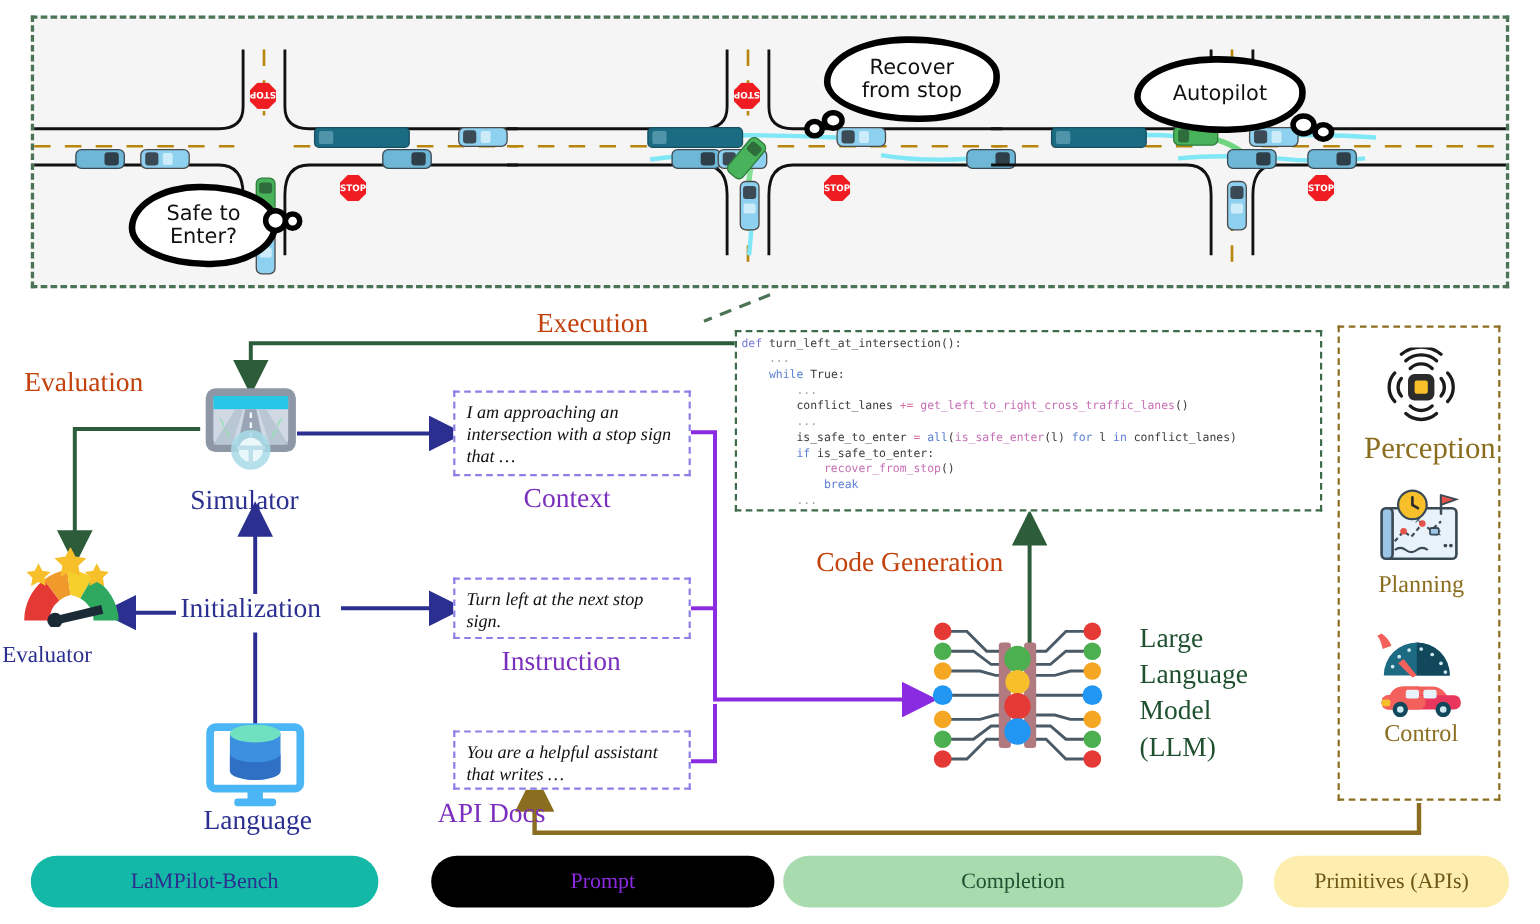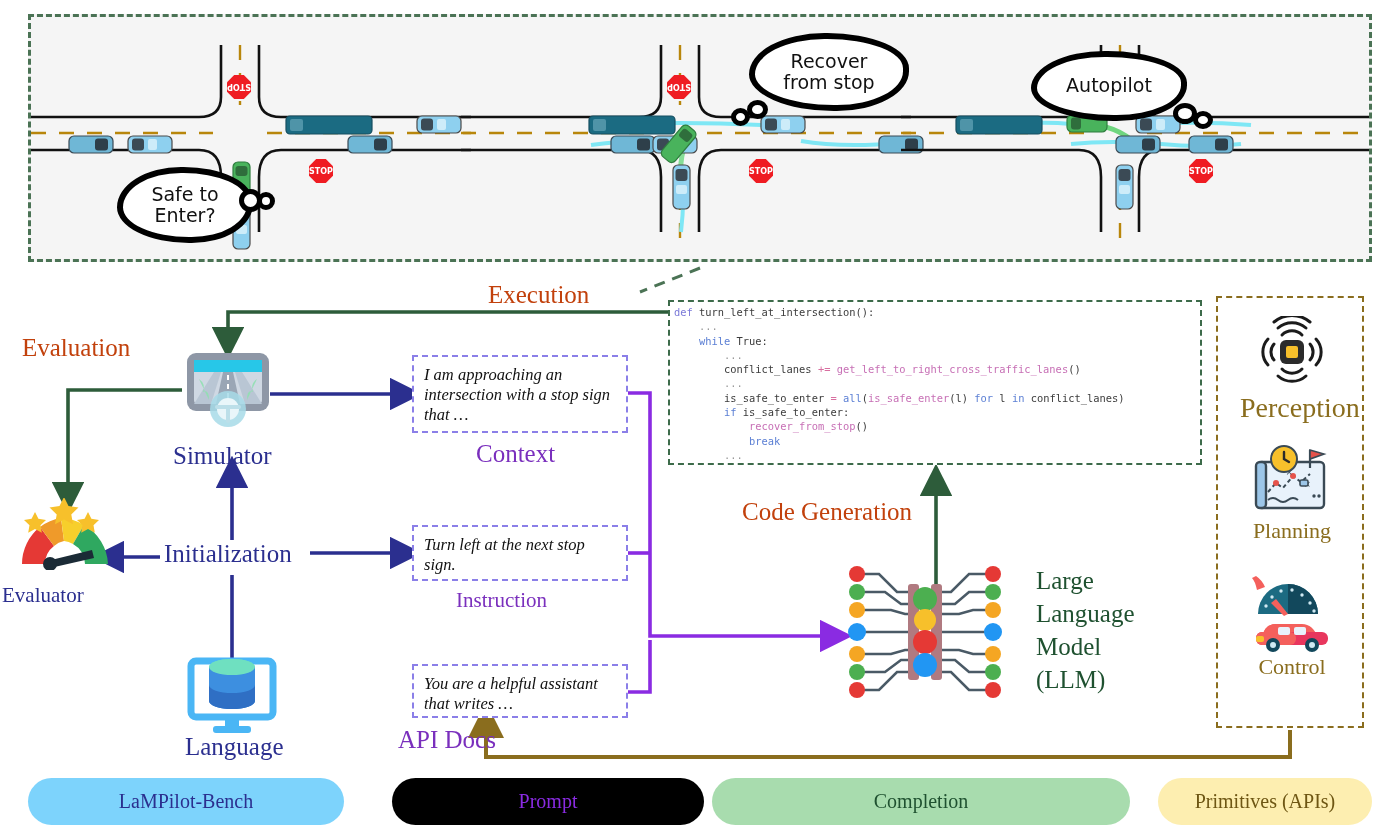--- a/index.html
+++ b/index.html
@@ -262,21 +262,21 @@
     <path d="M24 30 a23 8 0 0 0 46 0 v16 a23 8 0 0 1 -46 0z" fill="#2f6fc4"></path>
     <ellipse cx="47" cy="12" rx="23" ry="8" fill="#6fe0c0"></ellipse>
   </svg>
 </div>
 <div class="lbl lbl-navy" style="left:185px;top:733px;font-size:25px;">Language</div>
 
 <div class="promptbox" style="left:412px;top:355px;width:216px;height:78px;">I am approaching an intersection with a stop sign that …</div>
 <div class="lbl lbl-purple" style="left:476px;top:440px;font-size:25px;">Context</div>
 
 <div class="promptbox" style="left:412px;top:525px;width:216px;height:56px;">Turn left at the next stop sign.</div>
-<div class="lbl lbl-purple" style="left:456px;top:588px;font-size:21px;">Instruction</div>
+<div class="lbl lbl-purple" style="left:456px;top:588px;font-size:25px;">Instruction</div>
 
 <div class="promptbox" style="left:412px;top:664px;width:216px;height:54px;">You are a helpful assistant that writes …</div>
 <div class="lbl lbl-purple" style="left:398px;top:726px;font-size:25px;font-family:Liberation Serif, serif;">API Docs</div>
 
 <div id="codebox">
   <div id="code"><span class="k">def </span><span class="n">turn_left_at_intersection():</span>
 <span class="d">    ...</span>
 <span class="n">    </span><span class="b">while </span><span class="n">True:</span>
 <span class="d">        ...</span>
 <span class="n">        conflict_lanes </span><span class="o">+= </span><span class="f">get_left_to_right_cross_traffic_lanes</span><span class="n">()</span>
@@ -401,16 +401,16 @@
       <rect x="48" y="57" width="12" height="8" rx="2" fill="#e8f2fb"></rect>
       <circle cx="27" cy="75" r="7" fill="#12485c"></circle>
         <circle cx="27" cy="75" r="3" fill="#cfe9f2"></circle>
       <circle cx="66" cy="75" r="7" fill="#12485c"></circle>
         <circle cx="66" cy="75" r="3" fill="#cfe9f2"></circle>
     </svg>
   </div>
   <div class="lbl lbl-brown" style="left:22px;top:356px;width:104px;text-align:center;font-size:22px;">Control</div>
 </div>
 
-<div class="legend" style="left:28px;width:316px;background:#7dd3fc;color:#2b2f8f;">LaMPilot-Bench</div>
+<div class="legend" style="left:28px;width:316px;background:#14b8a6;color:#2b2f8f;">LaMPilot-Bench</div>
 <div class="legend" style="left:392px;width:312px;background:#000000;color:#8a2be2;">Prompt</div>
 <div class="legend" style="left:712px;width:418px;background:#a8dcae;color:#1f5130;">Completion</div>
 <div class="legend" style="left:1158px;width:214px;background:#fdeeb0;color:#6e5613;">Primitives (APIs)</div>
 
 </body></html>

